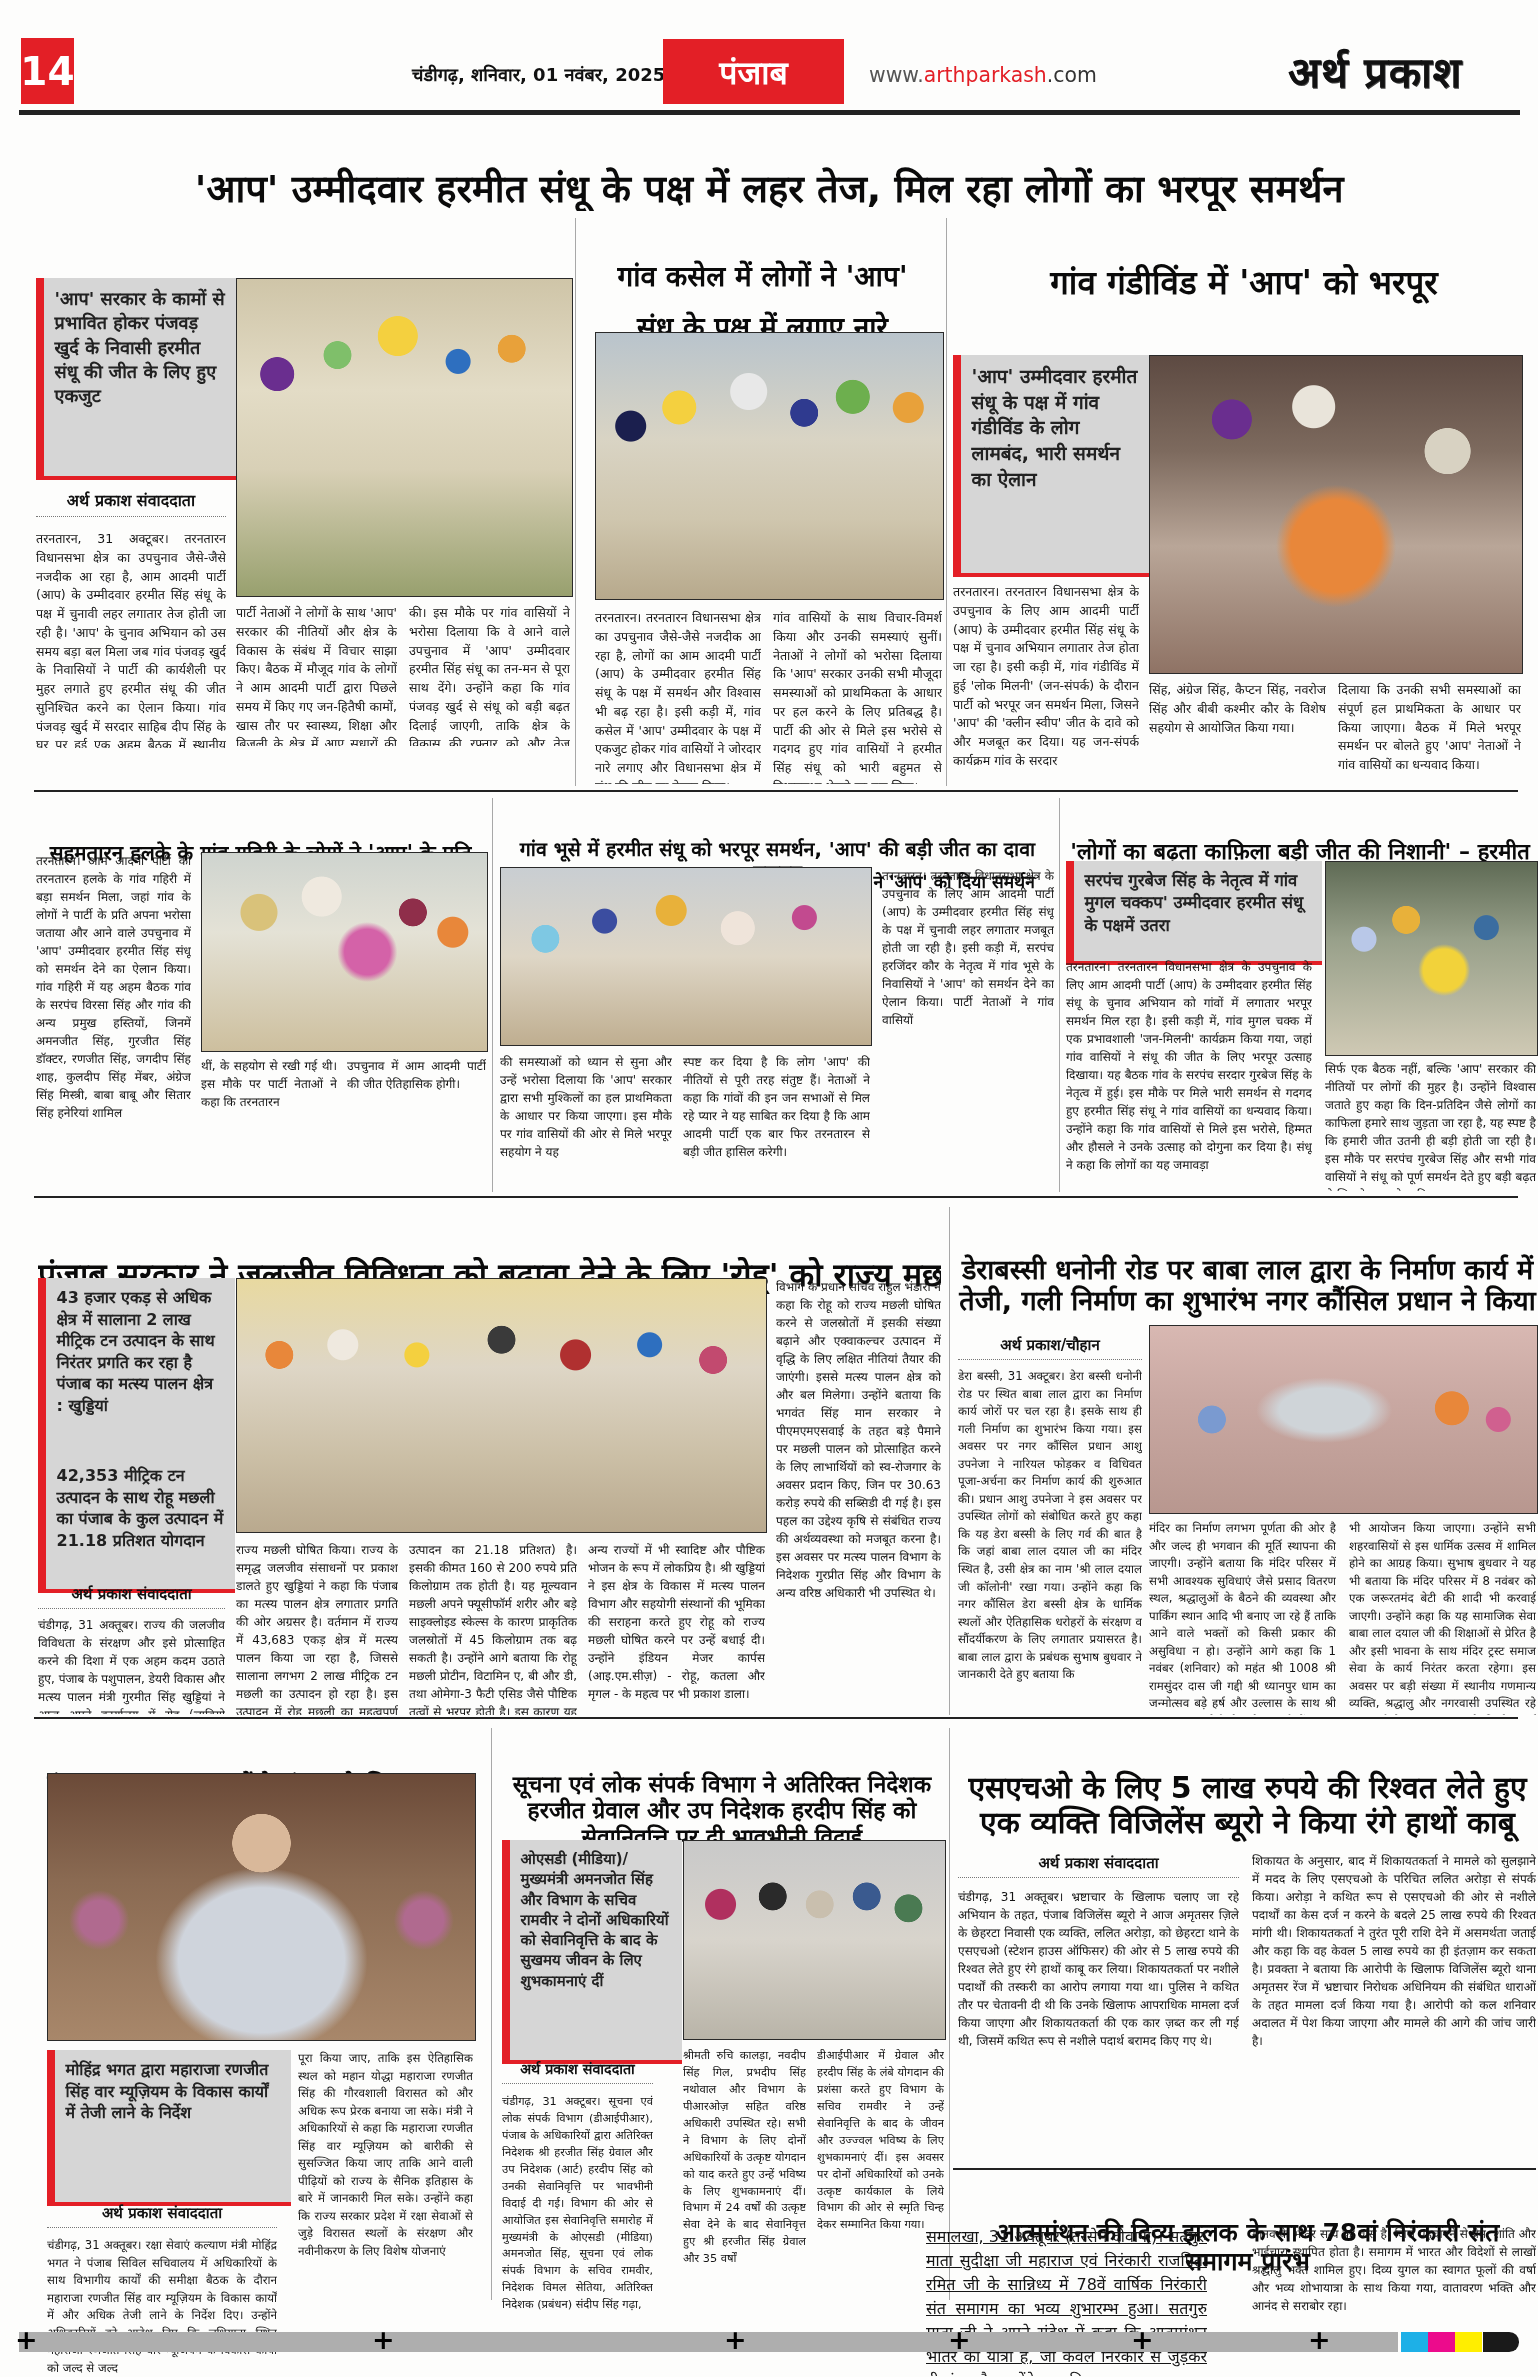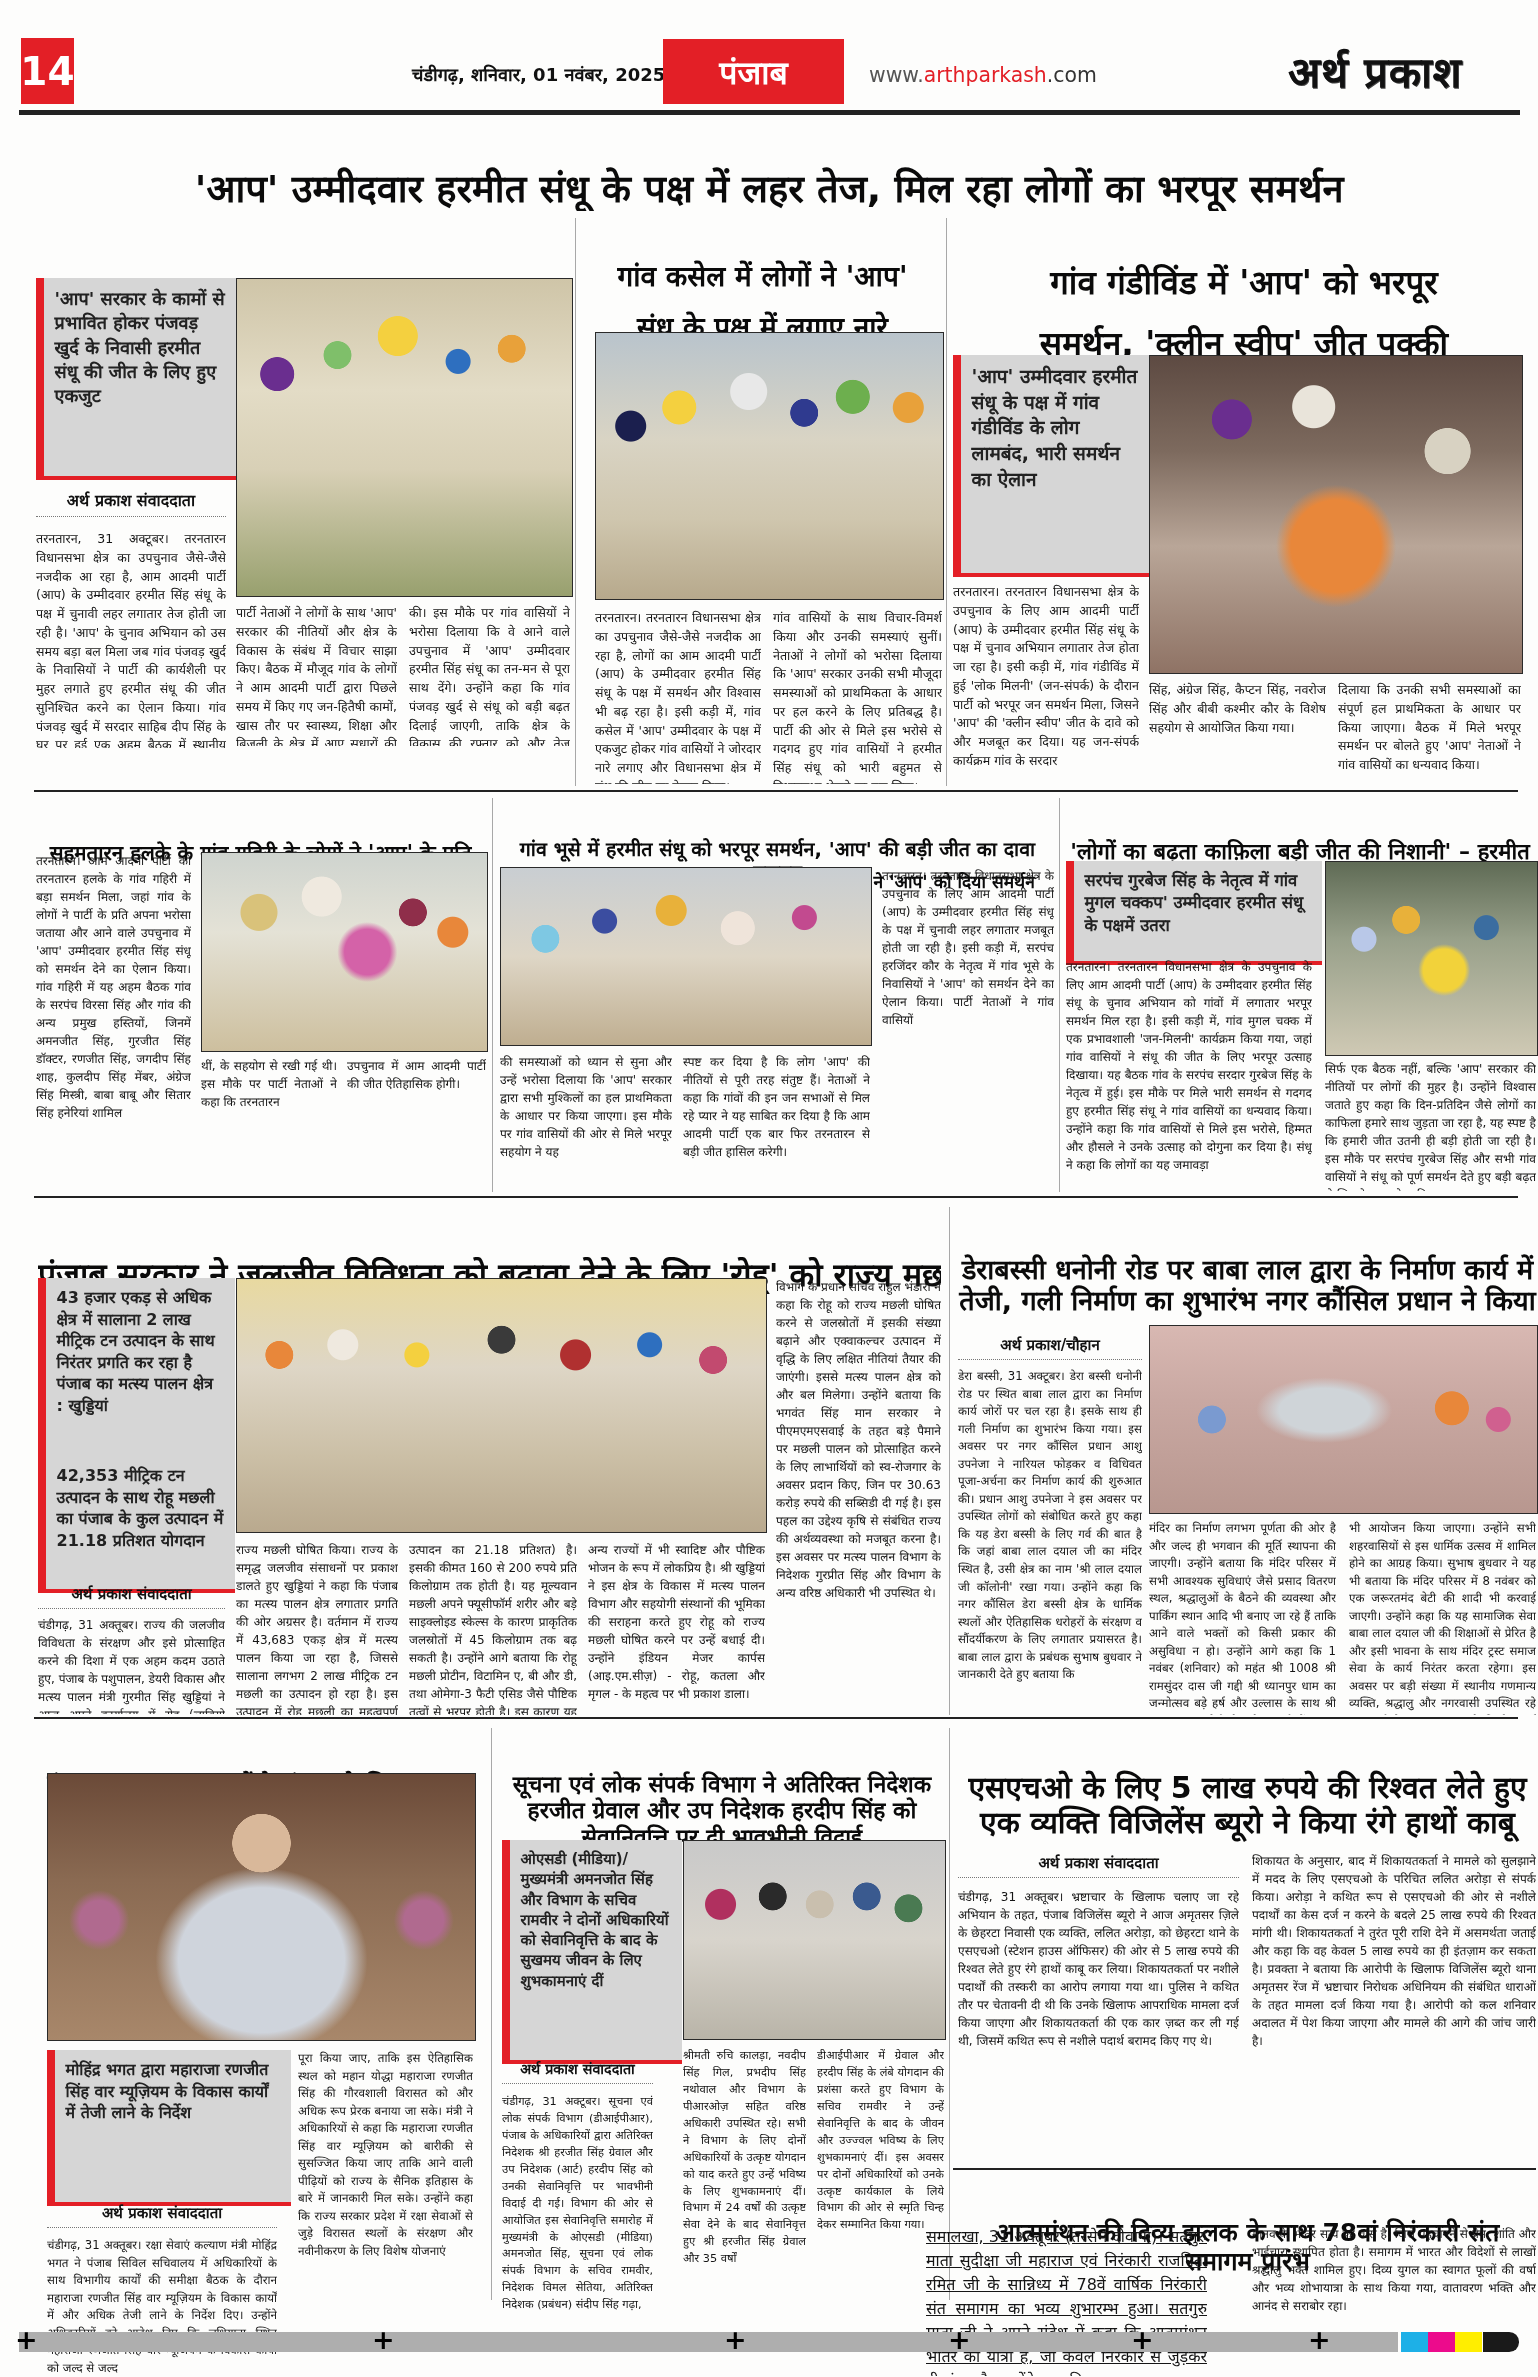--- a/index.html
+++ b/index.html
@@ -61,21 +61,20 @@
      radial-gradient(circle at 24% 28%, #f4d03f 0 16.6px, transparent 17.4px),
      radial-gradient(circle at 44% 22%, #e8e8e8 0 18px, transparent 19px),
      radial-gradient(circle at 60% 30%, #2f3a8f 0 13.6px, transparent 14.3px),
      radial-gradient(circle at 74% 24%, #6daf4e 0 16.6px, transparent 17.4px),
      radial-gradient(circle at 90% 28%, #e8a13a 0 15px, transparent 16px),
      linear-gradient(180deg,#b9c4cc 0%,#d9d4c4 40%,#cfc6ae 70%,#b7a98c 100%);"></div>
   <div class="abs bc" style="left:595px;top:609px;width:166px;height:175px;font-size:12.5px;">तरनतारन। तरनतारन विधानसभा क्षेत्र का उपचुनाव जैसे-जैसे नजदीक आ रहा है, लोगों का आम आदमी पार्टी (आप) के उम्मीदवार हरमीत सिंह संधू के पक्ष में समर्थन और विश्वास भी बढ़ रहा है। इसी कड़ी में, गांव कसेल में 'आप' उम्मीदवार के पक्ष में एकजुट होकर गांव वासियों ने जोरदार नारे लगाए और विधानसभा क्षेत्र में संधू की जीत का ऐलान किया।</div>
   <div class="abs bc" style="left:773px;top:609px;width:169px;height:175px;font-size:12.5px;">गांव वासियों के साथ विचार-विमर्श किया और उनकी समस्याएं सुनीं। नेताओं ने लोगों को भरोसा दिलाया कि 'आप' सरकार उनकी सभी मौजूदा समस्याओं को प्राथमिकता के आधार पर हल करने के लिए प्रतिबद्ध है। पार्टी की ओर से मिले इस भरोसे से गदगद हुए गांव वासियों ने हरमीत सिंह संधू को भारी बहुमत से विधानसभा भेजने का प्रण लिया।</div>
 
   <div class="abs hl" style="left:953px;top:224px;width:582px;font-size:33px;">गांव गंडीविंड में 'आप' को भरपूर</div>
-  <div class="abs hl" style="left:953px;top:285px;width:582px;font-size:33px;">समर्थन, 'क्लीन स्वीप' जीत पक्की</div>
   <div class="abs box" style="left:953px;top:355px;width:168px;height:200px;font-size:19px;">'आप' उम्मीदवार हरमीत संधू के पक्ष में गांव गंडीविंड के लोग लामबंद, भारी समर्थन का ऐलान</div>
   <div class="abs bc" style="left:953px;top:583px;width:186px;height:202px;font-size:12.5px;">तरनतारन। तरनतारन विधानसभा क्षेत्र के उपचुनाव के लिए आम आदमी पार्टी (आप) के उम्मीदवार हरमीत सिंह संधू के पक्ष में चुनाव अभियान लगातार तेज होता जा रहा है। इसी कड़ी में, गांव गंडीविंड में हुई 'लोक मिलनी' (जन-संपर्क) के दौरान पार्टी को भरपूर जन समर्थन मिला, जिसने 'आप' की 'क्लीन स्वीप' जीत के दावे को और मजबूत कर दिया। यह जन-संपर्क कार्यक्रम गांव के सरदार</div>
   <div class="abs ph" style="left:1149px;top:355px;width:372px;height:317px;background:
      radial-gradient(circle at 22% 20%, #6a2e8f 0 19.6px, transparent 20.4px),
      radial-gradient(circle at 44% 16%, #e9e4da 0 21px, transparent 22px),
      radial-gradient(ellipse at 50% 60%, #e8873a 0 45px, transparent 60px),
      radial-gradient(circle at 80% 30%, #d8d2c2 0 22.7px, transparent 23.4px),
      linear-gradient(180deg,#5d4a42 0%,#7d6a5e 30%,#b9a698 60%,#8f7365 100%);"></div>
   <div class="abs bc" style="left:1149px;top:681px;width:177px;height:104px;font-size:12.5px;">सिंह, अंग्रेज सिंह, कैप्टन सिंह, नवरोज सिंह और बीबी कश्मीर कौर के विशेष सहयोग से आयोजित किया गया।</div>
   <div class="abs bc" style="left:1338px;top:681px;width:183px;height:104px;font-size:12.5px;">दिलाया कि उनकी सभी समस्याओं का संपूर्ण हल प्राथमिकता के आधार पर किया जाएगा। बैठक में मिले भरपूर समर्थन पर बोलते हुए 'आप' नेताओं ने गांव वासियों का धन्यवाद किया।</div>

